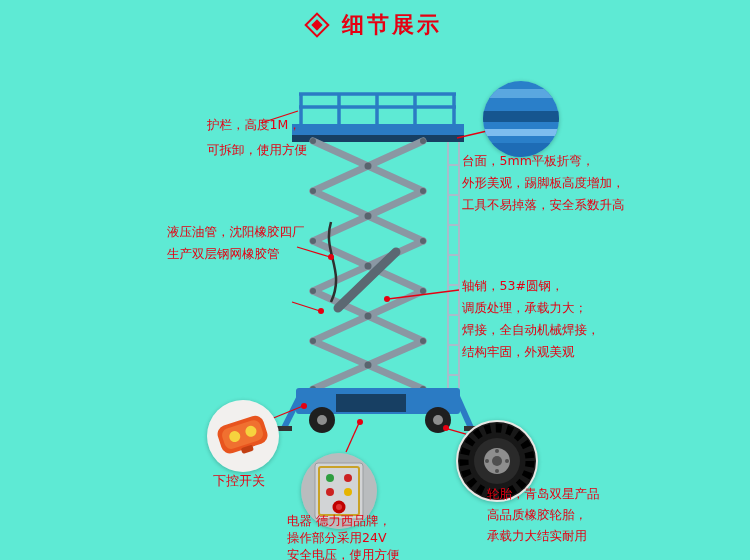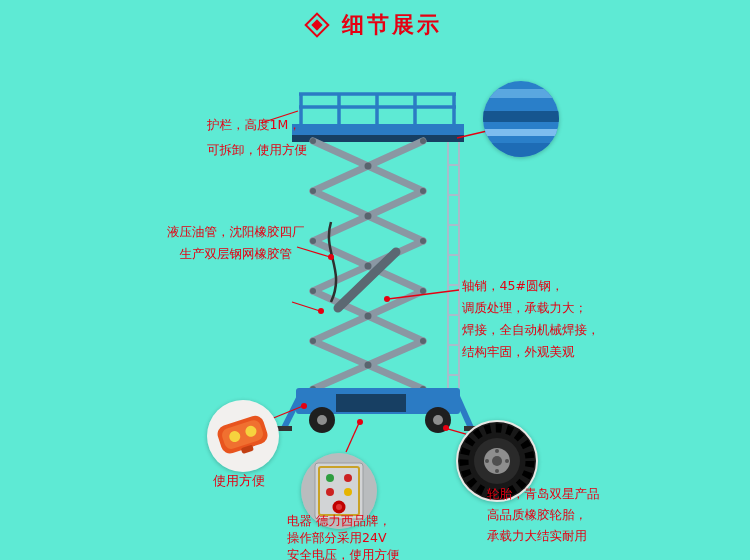--- a/index.html
+++ b/index.html
@@ -204,27 +204,30 @@
       <circle cx="41" cy="41" r="5" fill="#4f4f4f"></circle>
       <circle cx="41" cy="31" r="2" fill="#4f4f4f"></circle>
       <circle cx="51" cy="41" r="2" fill="#4f4f4f"></circle>
       <circle cx="41" cy="51" r="2" fill="#4f4f4f"></circle>
       <circle cx="31" cy="41" r="2" fill="#4f4f4f"></circle>
     </svg>
   </div>
 
   <div class="note big-lh" style="left:178px;top:112px;margin-left:29px;">护栏，高度1M，
 可拆卸，使用方便</div>
-  <div class="note" style="left:167px;top:221px;text-align:center;">液压油管，沈阳橡胶四厂
+  <div class="note" style="left:462px;top:150px;">台面，5mm平板折弯，
+外形美观，踢脚板高度增加，
+工具不易掉落，安全系数升高</div>
+  <div class="note" style="left:167px;top:221px;">液压油管，沈阳橡胶四厂
 生产双层钢网橡胶管</div>
-  <div class="note" style="left:462px;top:275px;">轴销，45#圆钢，
+  <div class="note" style="left:462px;top:275px;">轴销，53#圆钢，
 调质处理，承载力大；
 焊接，全自动机械焊接，
 结构牢固，外观美观</div>
-  <div class="note" style="left:213px;top:470px;font-size:13px;">使用方便</div>
+  <div class="note" style="left:213px;top:470px;font-size:13px;">下控开关</div>
   <div class="note tight" style="left:287px;top:512px;">电器 德力西品牌，
 操作部分采用24V
 安全电压，使用方便</div>
   <div class="note" style="left:467px;top:483px;line-height:21px;margin-left:20px;">轮胎，青岛双星产品
 高品质橡胶轮胎，
 承载力大结实耐用</div>
 
 </div>
 
 </body></html>

